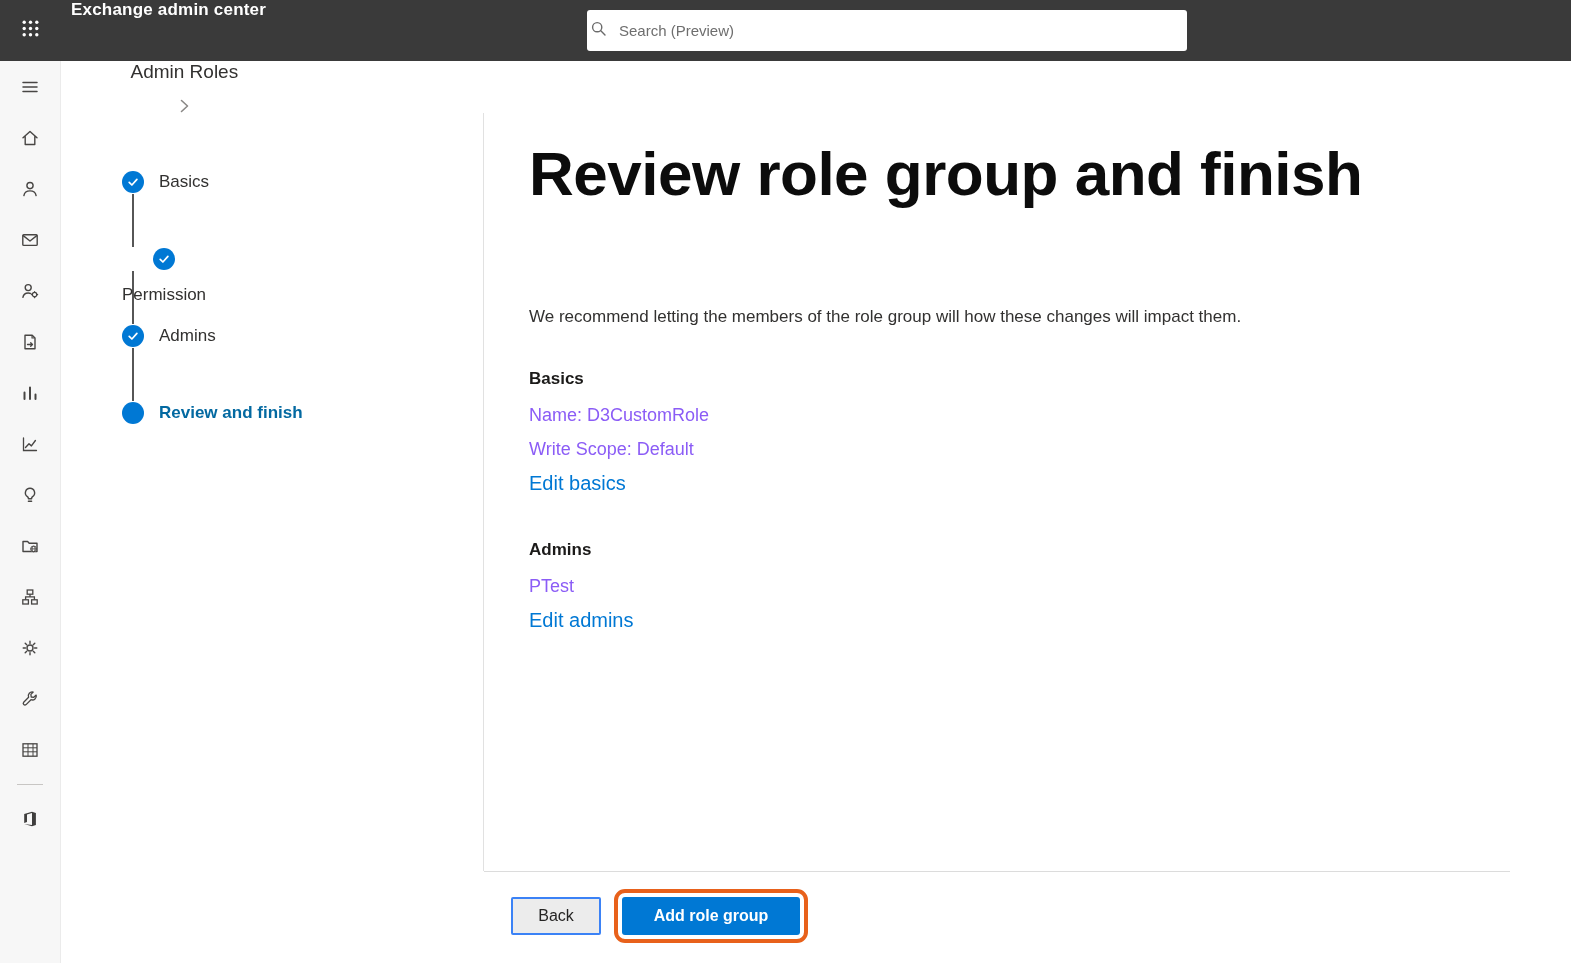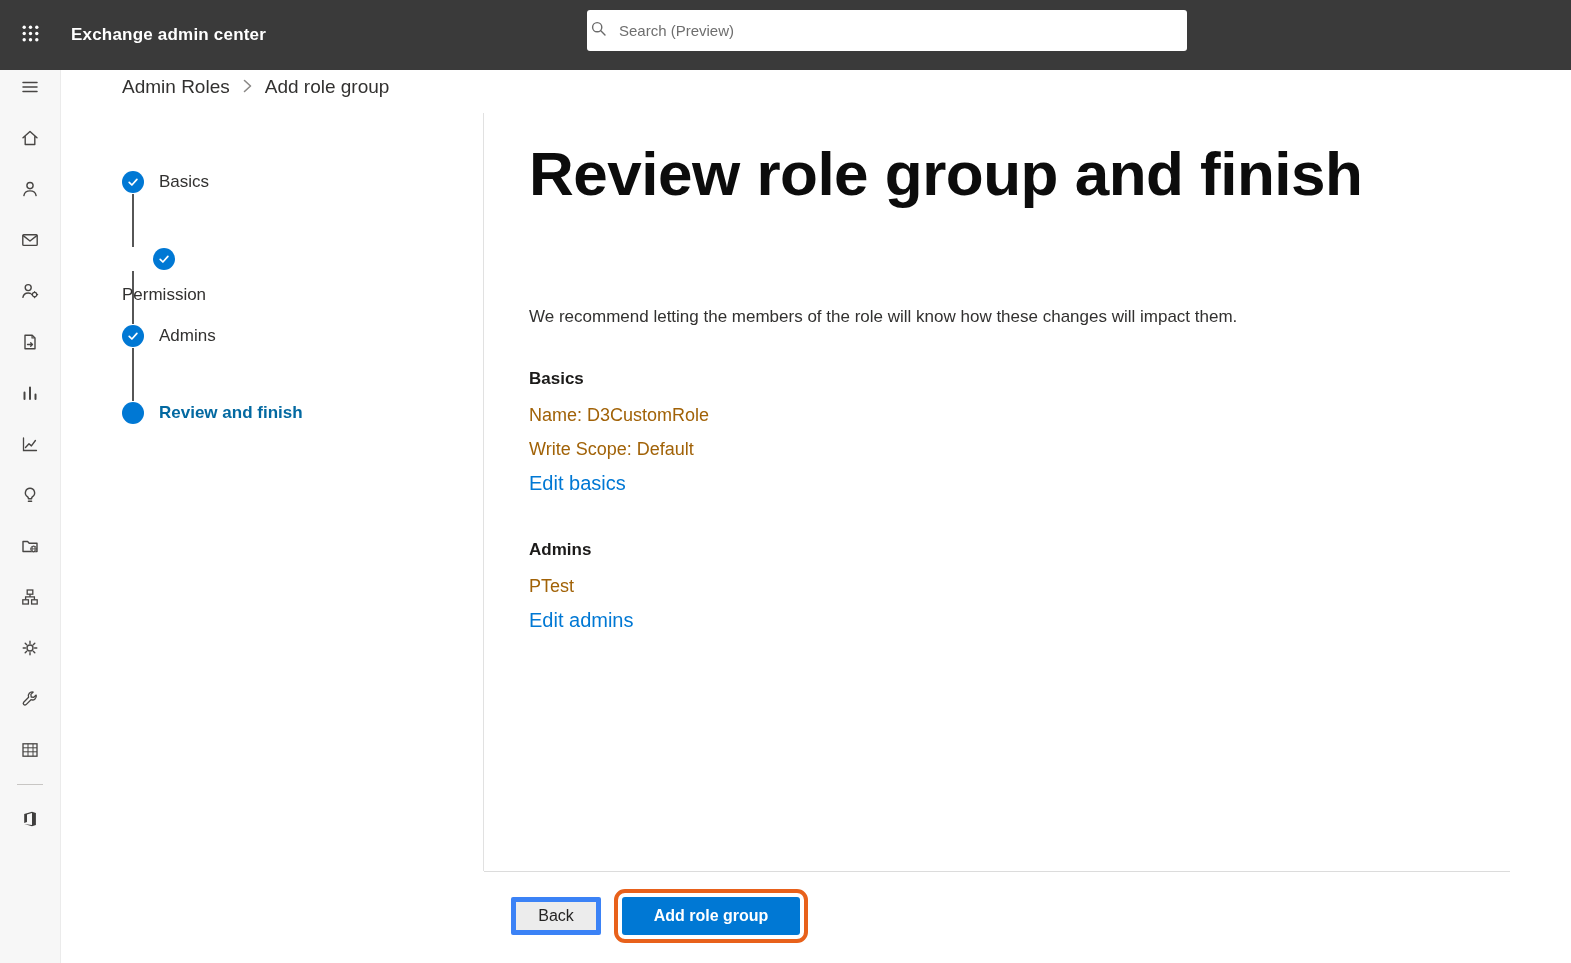--- a/index.html
+++ b/index.html
@@ -4,22 +4,22 @@
 <style>
   * { box-sizing: border-box; }
   html, body { margin: 0; padding: 0; }
   body {
     width: 1571px; height: 963px; position: relative; overflow: hidden;
     background: #ffffff; font-family: "Liberation Sans", sans-serif; color: #323130;
   }
 
   
   .topbar {
-    position: absolute; top: 0; left: 0; width: 1571px; height: 70px;
-    background: #3a3a3a; display: flex; align-items: center; z-index: 20;
+    position: absolute; top: 0; left: 0; width: 1571px; height: 61px;
+    background: #3a3a3a; display: flex; z-index: 20;
   }
   .waffle-btn { width: 61px; height: 61px; display: flex; align-items: center; justify-content: center; cursor: pointer; }
   .topbar-title { color: #ffffff; font-size: 17px; font-weight: 700; margin-left: 10px; letter-spacing: .2px; }
   .search-box {
     position: absolute; left: 587px; top: 10px; width: 600px; height: 41px;
     background: #ffffff; border-radius: 3px; display: flex; align-items: center;
     padding: 0 3px; gap: 10px;
   }
   .search-input {
     border: none; outline: none; flex: 1; height: 100%;
@@ -33,21 +33,21 @@
     background: #f7f7f7; border-right: 1px solid #ebebeb;
     display: flex; flex-direction: column; align-items: center;
     padding-top: 16px; gap: 31px;
   }
   .side-icon { width: 20px; height: 20px; flex: 0 0 auto; display: flex; align-items: center; justify-content: center; cursor: pointer; }
   .side-divider { width: 26px; height: 1px; background: #c8c6c4; flex: 0 0 auto; margin: -7px 0; }
 
   
   .breadcrumb {
     position: absolute; left: 122px; top: 61px; height: 52px;
-    display: flex; align-items: center; gap: 13px; font-size: 19px; color: #323130;
+    display: flex; align-items: center; gap: 13px; font-size: 19px; color: #323130; flex-direction: column;
   }
   .crumb { cursor: pointer; }
   .crumb.current { cursor: default; }
 
   
   .stepper {
     position: absolute; left: 61px; top: 113px; width: 423px; height: 758px;
     border-right: 1px solid #e1e1e1; background: #ffffff;
   }
   .step { position: absolute; left: 61px; display: flex; align-items: center; gap: 15px; cursor: pointer; }
@@ -61,28 +61,28 @@
 
   
   .main { position: absolute; left: 468px; top: 113px; width: 1087px; height: 758px; padding: 27px 0 0 61px; }
   .page-title {
     margin: 0; font-size: 62px; line-height: 68px; font-weight: 700;
     color: #0c0c0c; letter-spacing: -0.5px; white-space: nowrap;
   }
   .intro { margin: 97px 0 0; font-size: 17px; line-height: 24px; color: #323130; max-width: 745px; }
   .section { margin-top: 40px; }
   .section-heading { margin: 0 0 9px; font-size: 17px; font-weight: 700; color: #1b1a19; }
-  .review-line { font-size: 18px; line-height: 34px; color: #a16207; }
+  .review-line { font-size: 18px; line-height: 34px; color: #8b5cf6; }
   .edit-link { display: inline-block; font-size: 20px; line-height: 34px; color: #0078d4; cursor: pointer; text-decoration: none; }
 
   
   .footer-line { position: absolute; left: 484px; right: 61px; top: 871px; height: 1px; background: #dcdcdc; }
   .footer { position: absolute; left: 511px; top: 889px; display: flex; align-items: center; gap: 13px; }
   .back-btn {
-    width: 90px; height: 38px; background: #ececec; border: 5px solid #3b82f6; border-radius: 2px;
+    width: 90px; height: 38px; background: #ececec; border: 2px solid #3b82f6; border-radius: 2px;
     font-size: 16px; color: #252423; display: flex; align-items: center; justify-content: center; cursor: pointer;
   }
   .highlight-ring { border: 4px solid #e8611b; border-radius: 11px; padding: 4px; }
   .primary-btn {
     width: 178px; height: 38px; background: #0078d4; color: #ffffff; border-radius: 3px;
     font-size: 16px; font-weight: 700; display: flex; align-items: center; justify-content: center; cursor: pointer;
   }
 </style>
 </head>
 <body>
@@ -255,21 +255,21 @@
   </div>
 
   <div class="step current" style="top:289px;">
     <span class="step-dot"></span>
     <span class="step-label">Review and finish</span>
   </div>
 </div>
 
 <div class="main">
   <h1 class="page-title">Review role group and finish</h1>
-  <p class="intro">We recommend letting the members of the role will know how these changes will impact them.</p>
+  <p class="intro">We recommend letting the members of the role group will how these changes will impact them.</p>
 
   <div class="section">
     <h3 class="section-heading">Basics</h3>
     <div class="review-line">Name: D3CustomRole</div>
     <div class="review-line">Write Scope: Default</div>
     <a class="edit-link">Edit basics</a>
   </div>
 
 
   <div class="section">

